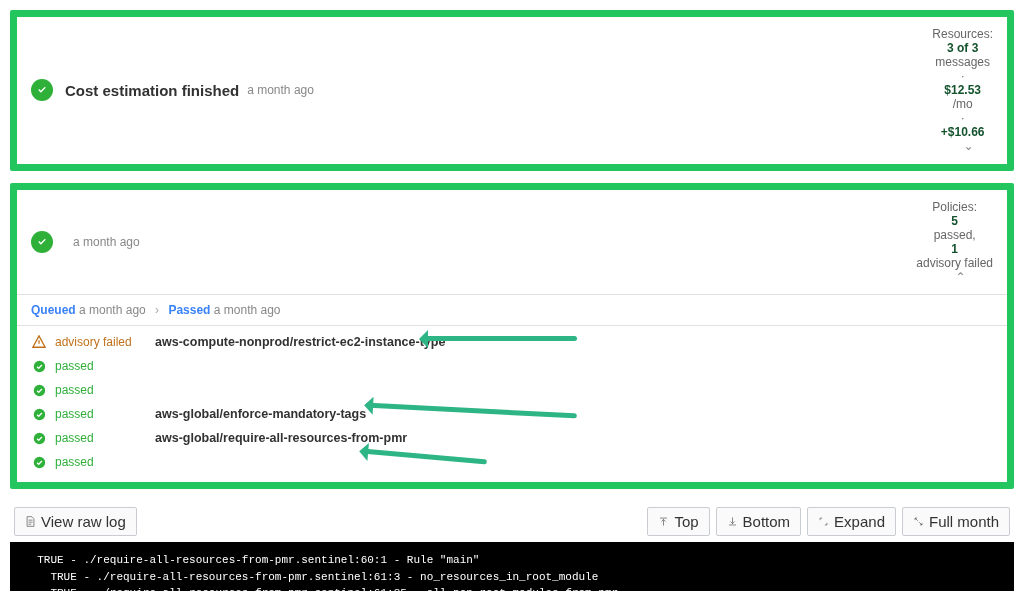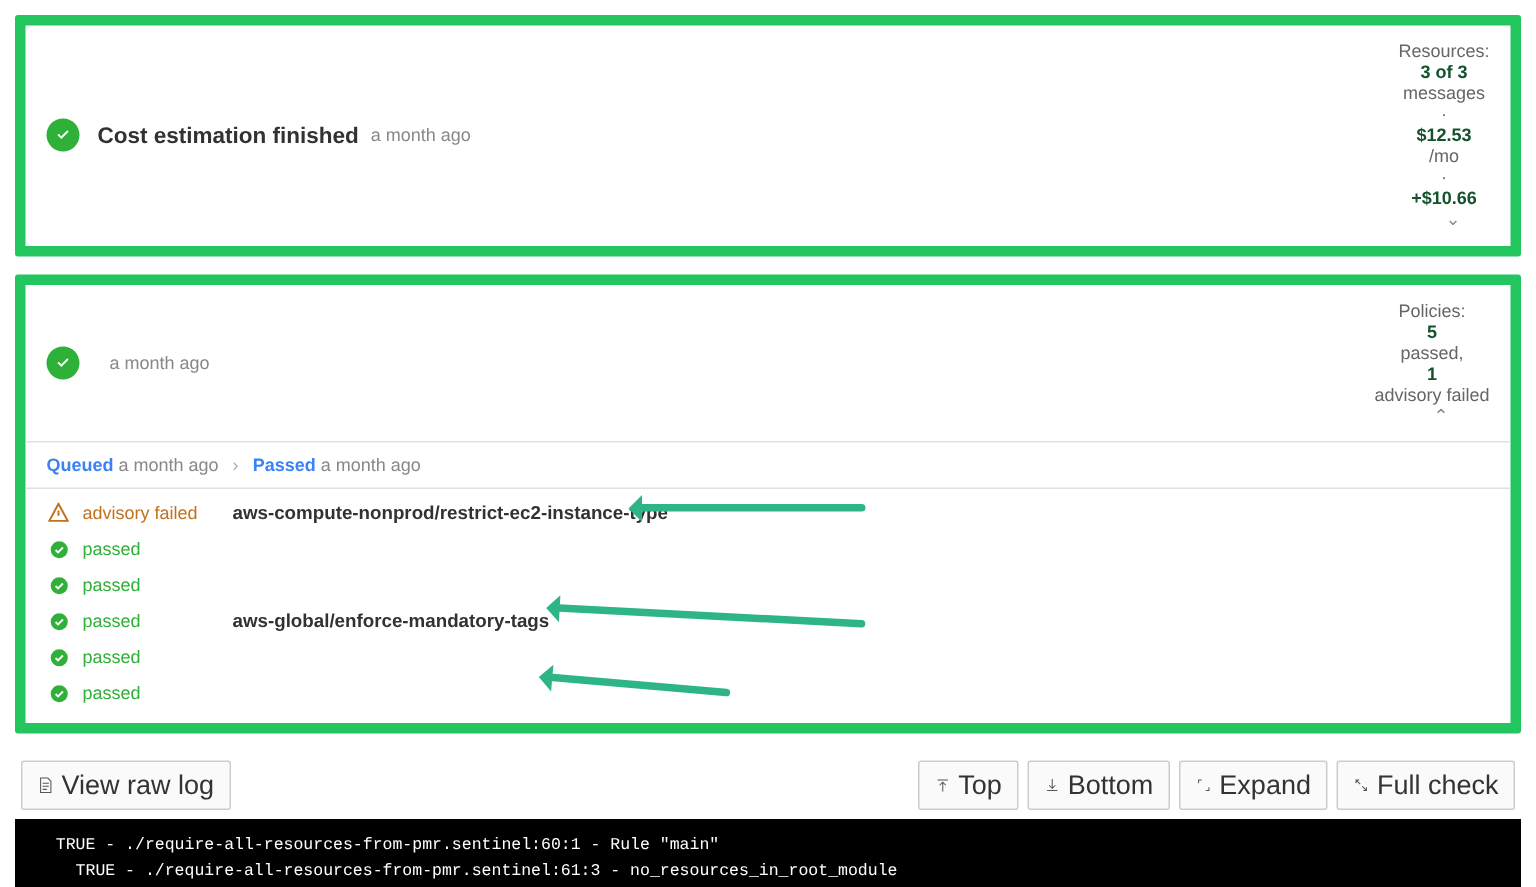--- a/index.html
+++ b/index.html
@@ -57,21 +57,21 @@
   .pr-name { font-weight:700; font-size:12.5px;}
   .log-toolbar {
     display:flex; align-items:center;
     padding:6px 4px;
     gap:6px;
   }
   .btn {
     border:1px solid #c9cdd1;
     background:#fafafa;
     padding:5px 10px;
-    font-size:18px;
+    font-size:15px;
     border-radius:2px;
     display:inline-flex; align-items:center; gap:5px;
     cursor:pointer; color:#333;
   }
   .btn svg { width:11px; height:11px; fill:#555;}
   .spacer{flex:1}
   .terminal {
     background:#000; color:#fff;
     font-family:"Courier New", monospace;
     font-size:11px;
@@ -179,20 +179,21 @@
       <span class="pr-name">aws-global/enforce-mandatory-tags</span>
     </div>
     <div class="policy-row">
       <span class="pr-icon pass">
           <svg viewBox="0 0 16 16" width="13" height="13">
             <circle cx="8" cy="8" r="7" fill="#2eb039"></circle>
             <path d="M5 8.2l2 2 4-4" stroke="#fff" stroke-width="1.6" fill="none"></path>
           </svg>
         </span>
       <span class="pr-status">passed</span>
+      <span class="pr-name">aws-global/require-all-resources-from-pmr</span>
     </div>
     <div class="policy-row">
       <span class="pr-icon pass">
           <svg viewBox="0 0 16 16" width="13" height="13">
             <circle cx="8" cy="8" r="7" fill="#2eb039"></circle>
             <path d="M5 8.2l2 2 4-4" stroke="#fff" stroke-width="1.6" fill="none"></path>
           </svg>
         </span>
       <span class="pr-status">passed</span>
     </div>
@@ -227,21 +228,21 @@
   <button class="btn">
     <svg viewBox="0 0 16 16">
         <path d="M3 6V3h3M13 10v3h-3" fill="none" stroke="#555"></path>
       </svg>
     <span>Expand</span>
   </button>
   <button class="btn">
     <svg viewBox="0 0 16 16">
         <path d="M3 3l4 4M13 13l-4-4M3 6V3h3M13 10v3h-3" fill="none" stroke="#555"></path>
       </svg>
-    <span>Full check</span>
+    <span>Full month</span>
   </button>
 </div>
 
 <div class="terminal">  TRUE - ./require-all-resources-from-pmr.sentinel:60:1 - Rule "main"
     TRUE - ./require-all-resources-from-pmr.sentinel:61:3 - no_resources_in_root_module
     TRUE - ./require-all-resources-from-pmr.sentinel:61:35 - all_non_root_modules_from_pmr
 ## Policy 3: aws-global/limit-cost-by-workspace-type (soft-mandatory)
 
 Result: true
 

